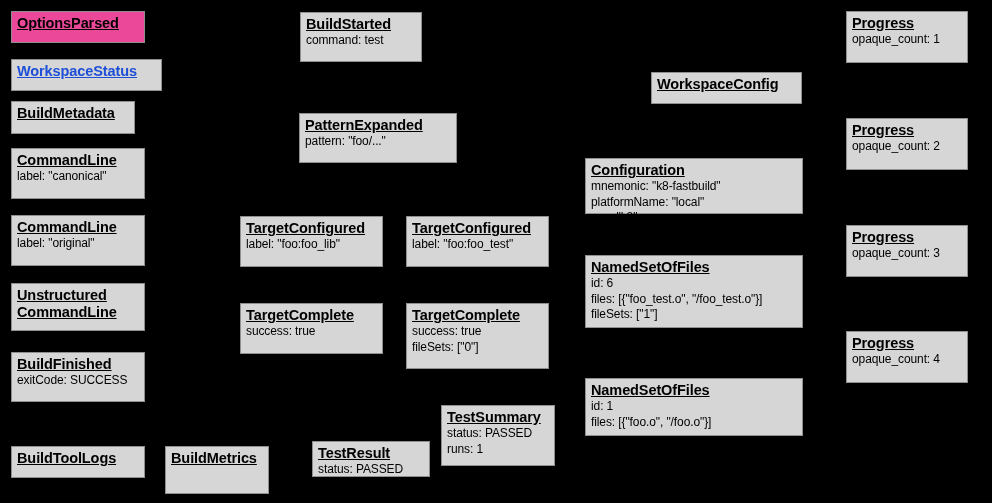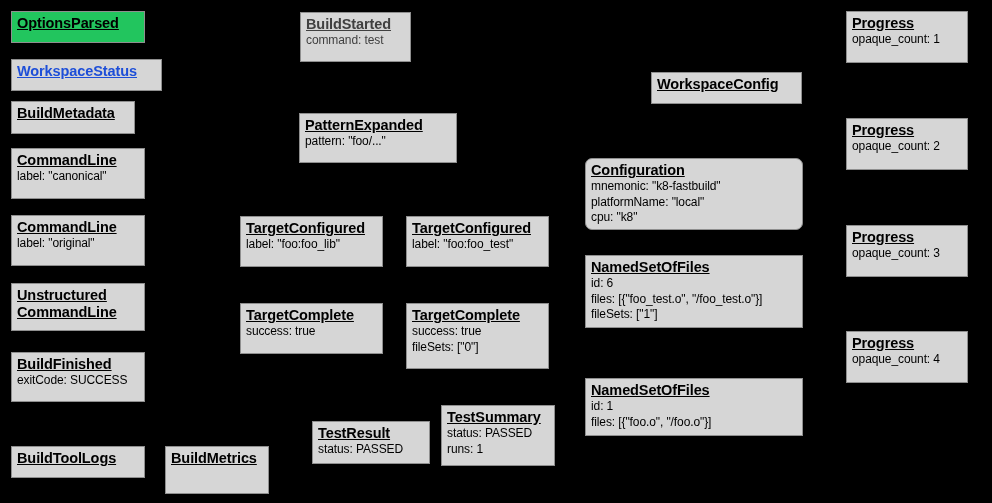--- a/index.html
+++ b/index.html
@@ -39,26 +39,26 @@
     letter-spacing: -0.1px;
   }
   .node-field {
     display: block;
   }
 </style>
 </head>
 <body>
 
 <div id="canvas" style="background: rgb(0, 0, 0);">
-    <div class="node" style="left: 11px; top: 11px; width: 134px; height: 32px; background: #22c55e; border-color: rgb(143, 143, 143); color: rgb(0, 0, 0);">
+    <div class="node" style="left: 11px; top: 11px; width: 134px; height: 32px; background: #ec4899; border-color: rgb(143, 143, 143); color: rgb(0, 0, 0);">
       <div>
         <div class="node-title">OptionsParsed</div>
       </div>
     </div>
-    <div class="node" style="left: 300px; top: 12px; width: 111px; height: 50px; background: rgb(214, 214, 214); border-color: rgb(143, 143, 143); color: #404040;">
+    <div class="node" style="left: 300px; top: 12px; width: 122px; height: 50px; background: rgb(214, 214, 214); border-color: rgb(143, 143, 143); color: #000000;">
       <div>
         <div class="node-title">BuildStarted</div>
       </div>
       <div class="node-fields"><span class="node-field">command: test</span></div>
     </div>
     <div class="node" style="left: 846px; top: 11px; width: 122px; height: 52px; background: rgb(214, 214, 214); border-color: rgb(143, 143, 143); color: rgb(0, 0, 0);">
       <div>
         <div class="node-title">Progress</div>
       </div>
       <div class="node-fields"><span class="node-field">opaque_count: 1</span></div>
@@ -89,21 +89,21 @@
         <div class="node-title">Progress</div>
       </div>
       <div class="node-fields"><span class="node-field">opaque_count: 2</span></div>
     </div>
     <div class="node" style="left: 11px; top: 148px; width: 134px; height: 51px; background: rgb(214, 214, 214); border-color: rgb(143, 143, 143); color: rgb(0, 0, 0);">
       <div>
         <div class="node-title">CommandLine</div>
       </div>
       <div class="node-fields"><span class="node-field">label: "canonical"</span></div>
     </div>
-    <div class="node" style="left: 585px; top: 158px; width: 218px; height: 72px; background: rgb(214, 214, 214); border-color: rgb(143, 143, 143); color: rgb(0, 0, 0); border-radius: 7px;">
+    <div class="node" style="left: 585px; top: 158px; width: 218px; height: 56px; background: rgb(214, 214, 214); border-color: rgb(143, 143, 143); color: rgb(0, 0, 0);">
       <div>
         <div class="node-title">Configuration</div>
       </div>
       <div class="node-fields"><span class="node-field">mnemonic: "k8-fastbuild"</span><span class="node-field">platformName: "local"</span><span class="node-field">cpu: "k8"</span></div>
     </div>
     <div class="node" style="left: 240px; top: 216px; width: 143px; height: 51px; background: rgb(214, 214, 214); border-color: rgb(143, 143, 143); color: rgb(0, 0, 0);">
       <div>
         <div class="node-title">TargetConfigured</div>
       </div>
       <div class="node-fields"><span class="node-field">label: "foo:foo_lib"</span></div>
@@ -167,21 +167,21 @@
         <div class="node-title">NamedSetOfFiles</div>
       </div>
       <div class="node-fields"><span class="node-field">id: 1</span><span class="node-field">files: [{"foo.o", "/foo.o"}]</span></div>
     </div>
     <div class="node" style="left: 441px; top: 405px; width: 114px; height: 61px; background: rgb(214, 214, 214); border-color: rgb(143, 143, 143); color: rgb(0, 0, 0);">
       <div>
         <div class="node-title">TestSummary</div>
       </div>
       <div class="node-fields"><span class="node-field">status: PASSED</span><span class="node-field">runs: 1</span></div>
     </div>
-    <div class="node" style="left: 312px; top: 421px; width: 118px; height: 43px; background: rgb(214, 214, 214); border-color: rgb(143, 143, 143); color: rgb(0, 0, 0);">
+    <div class="node" style="left: 312px; top: 441px; width: 118px; height: 36px; background: rgb(214, 214, 214); border-color: rgb(143, 143, 143); color: rgb(0, 0, 0);">
       <div>
         <div class="node-title">TestResult</div>
       </div>
       <div class="node-fields"><span class="node-field">status: PASSED</span></div>
     </div>
     <div class="node" style="left: 11px; top: 446px; width: 134px; height: 32px; background: rgb(214, 214, 214); border-color: rgb(143, 143, 143); color: rgb(0, 0, 0);">
       <div>
         <div class="node-title">BuildToolLogs</div>
       </div>
     </div>

